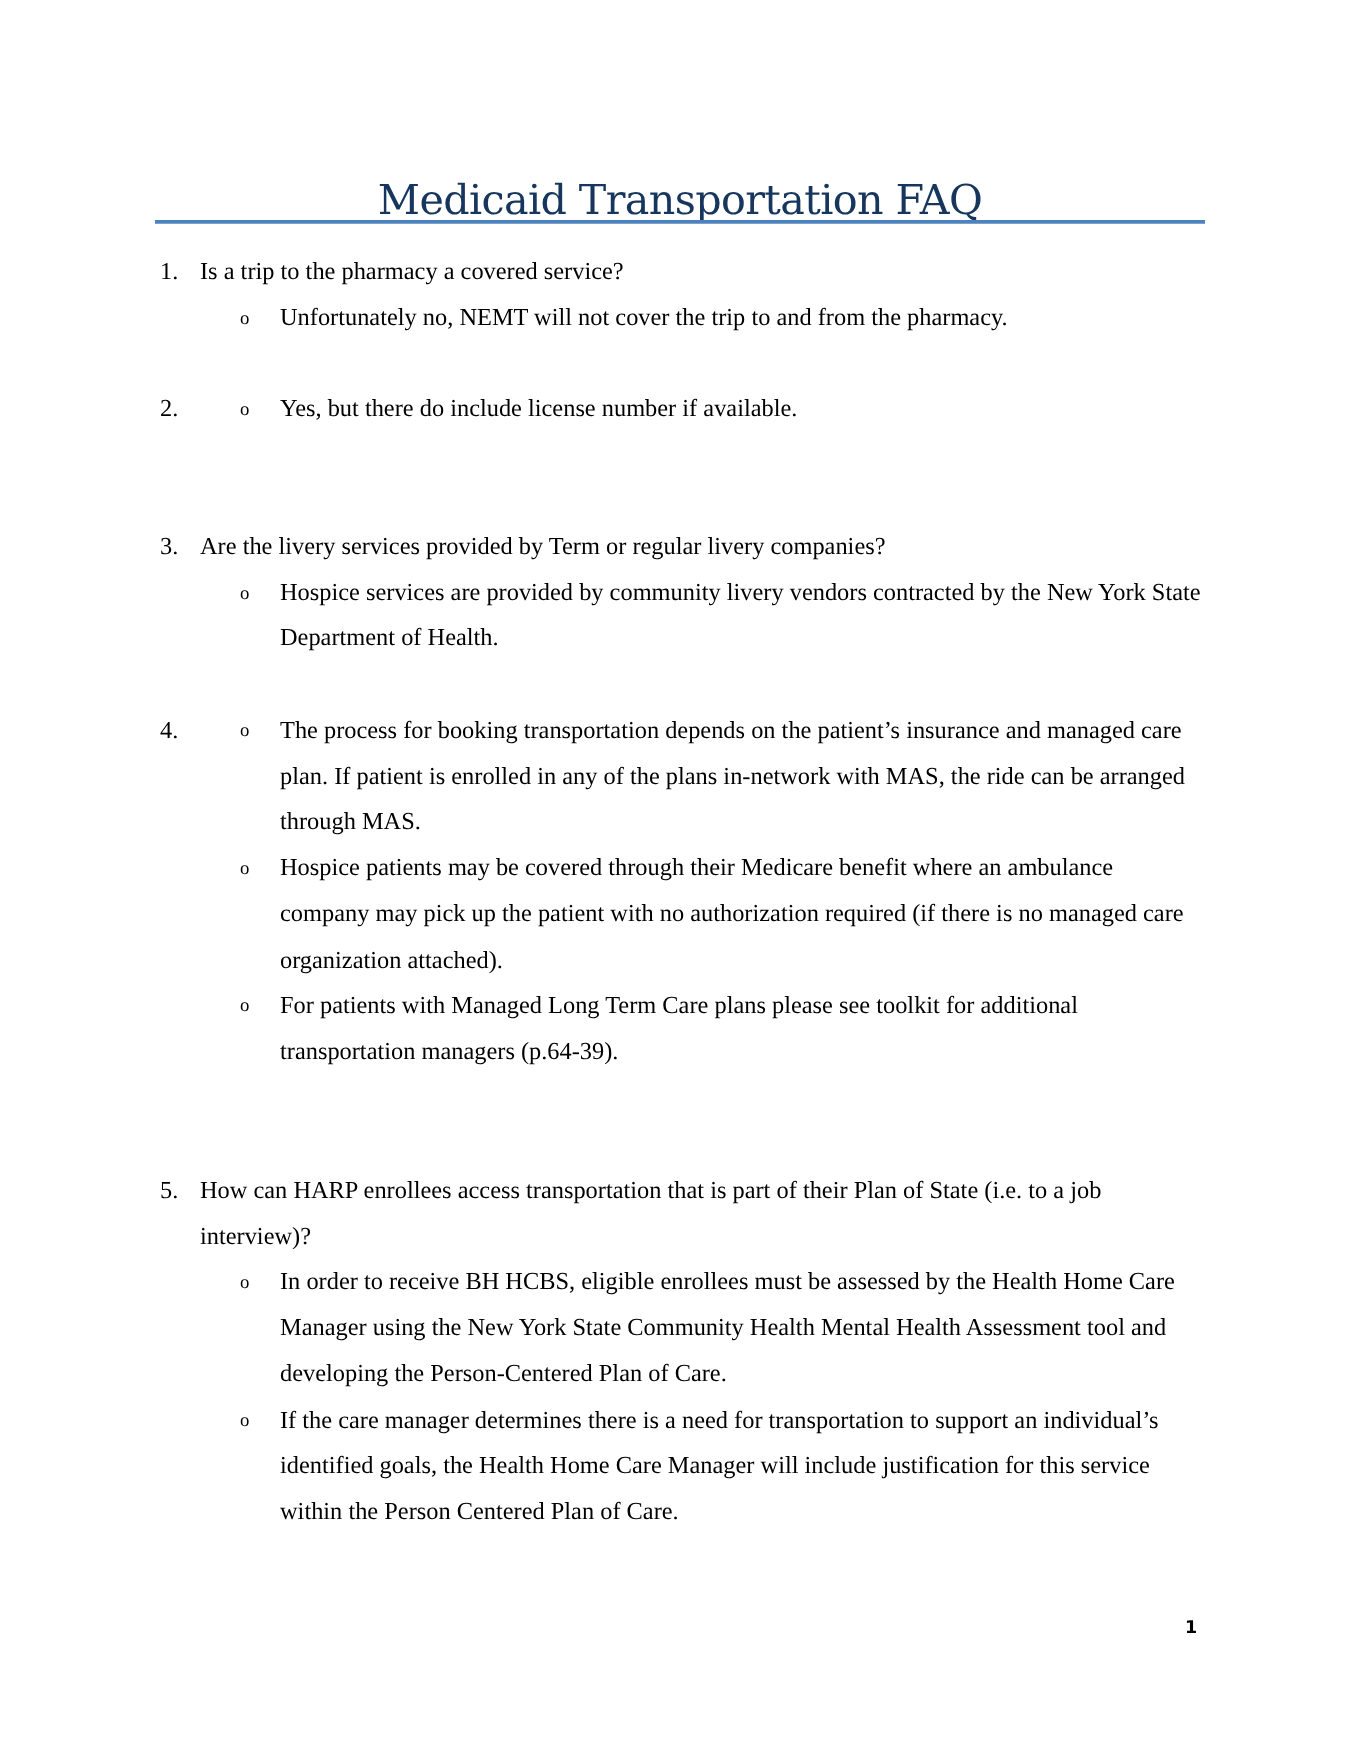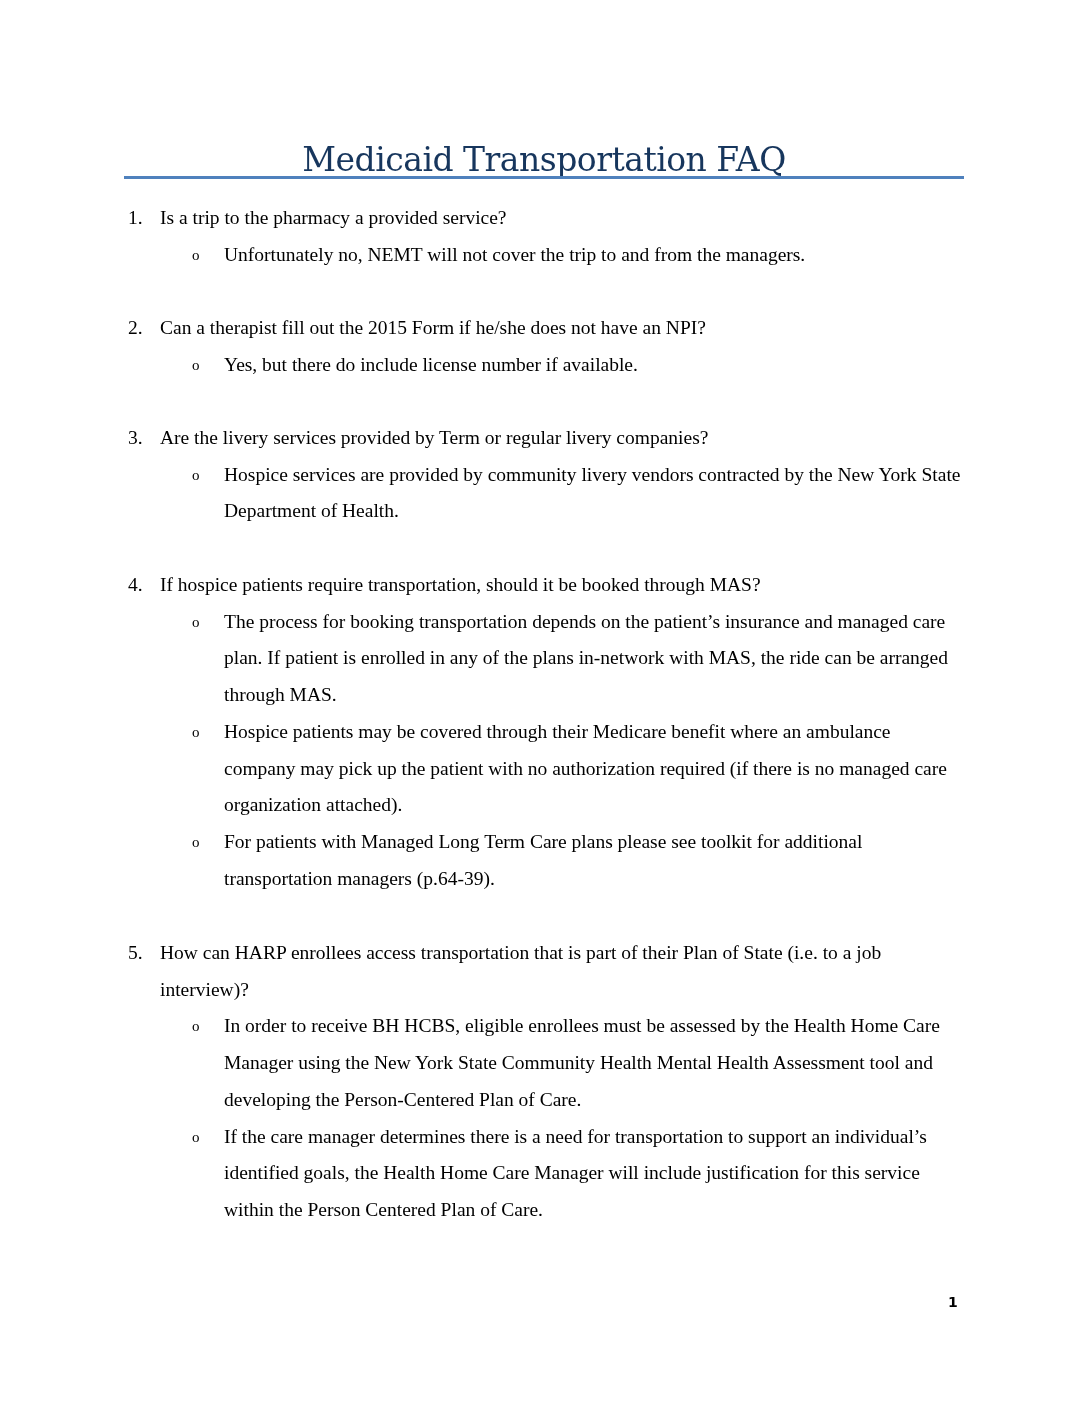--- a/index.html
+++ b/index.html
@@ -17,48 +17,46 @@
               font-size: 14px; font-weight: bold; }
 </style>
 </head>
 <body>
 
 <div class="title">Medicaid Transportation FAQ</div>
 <div class="rule"></div>
 
 <div class="q" style="top:200px;">
   <span class="num">1.</span>
-  <span class="qt">Is a trip to the pharmacy a provided service?</span>
+  <span class="qt">Is a trip to the pharmacy a covered service?</span>
   <div class="a">
     <span class="bullet">o</span>
-    <span>Unfortunately no, NEMT will not cover the trip to and from the managers.</span>
+    <span>Unfortunately no, NEMT will not cover the trip to and from the pharmacy.</span>
   </div>
 </div>
 
 <div class="q" style="top:310px;">
   <span class="num">2.</span>
-  <span class="qt">Can a therapist fill out the 2015 Form if he/she does not have an NPI?</span>
   <div class="a">
     <span class="bullet">o</span>
     <span>Yes, but there do include license number if available.</span>
   </div>
 </div>
 
 <div class="q" style="top:420px;">
   <span class="num">3.</span>
   <span class="qt">Are the livery services provided by Term or regular livery companies?</span>
   <div class="a" style="width:760px;">
     <span class="bullet">o</span>
     <span>Hospice services are provided by community livery vendors contracted by the New York State Department of Health.</span>
   </div>
 </div>
 
 <div class="q" style="top:567px;">
   <span class="num">4.</span>
-  <span class="qt">If hospice patients require transportation, should it be booked through MAS?</span>
   <div class="a" style="width:740px;">
     <span class="bullet">o</span>
     <span>The process for booking transportation depends on the patient’s insurance and managed care plan. If patient is enrolled in any of the plans in-network with MAS, the ride can be arranged through MAS.</span>
   </div>
   <div class="a" style="width:740px;">
     <span class="bullet">o</span>
     <span>Hospice patients may be covered through their Medicare benefit where an ambulance company may pick up the patient with no authorization required (if there is no managed care organization attached).</span>
   </div>
   <div class="a" style="width:740px;">
     <span class="bullet">o</span>

